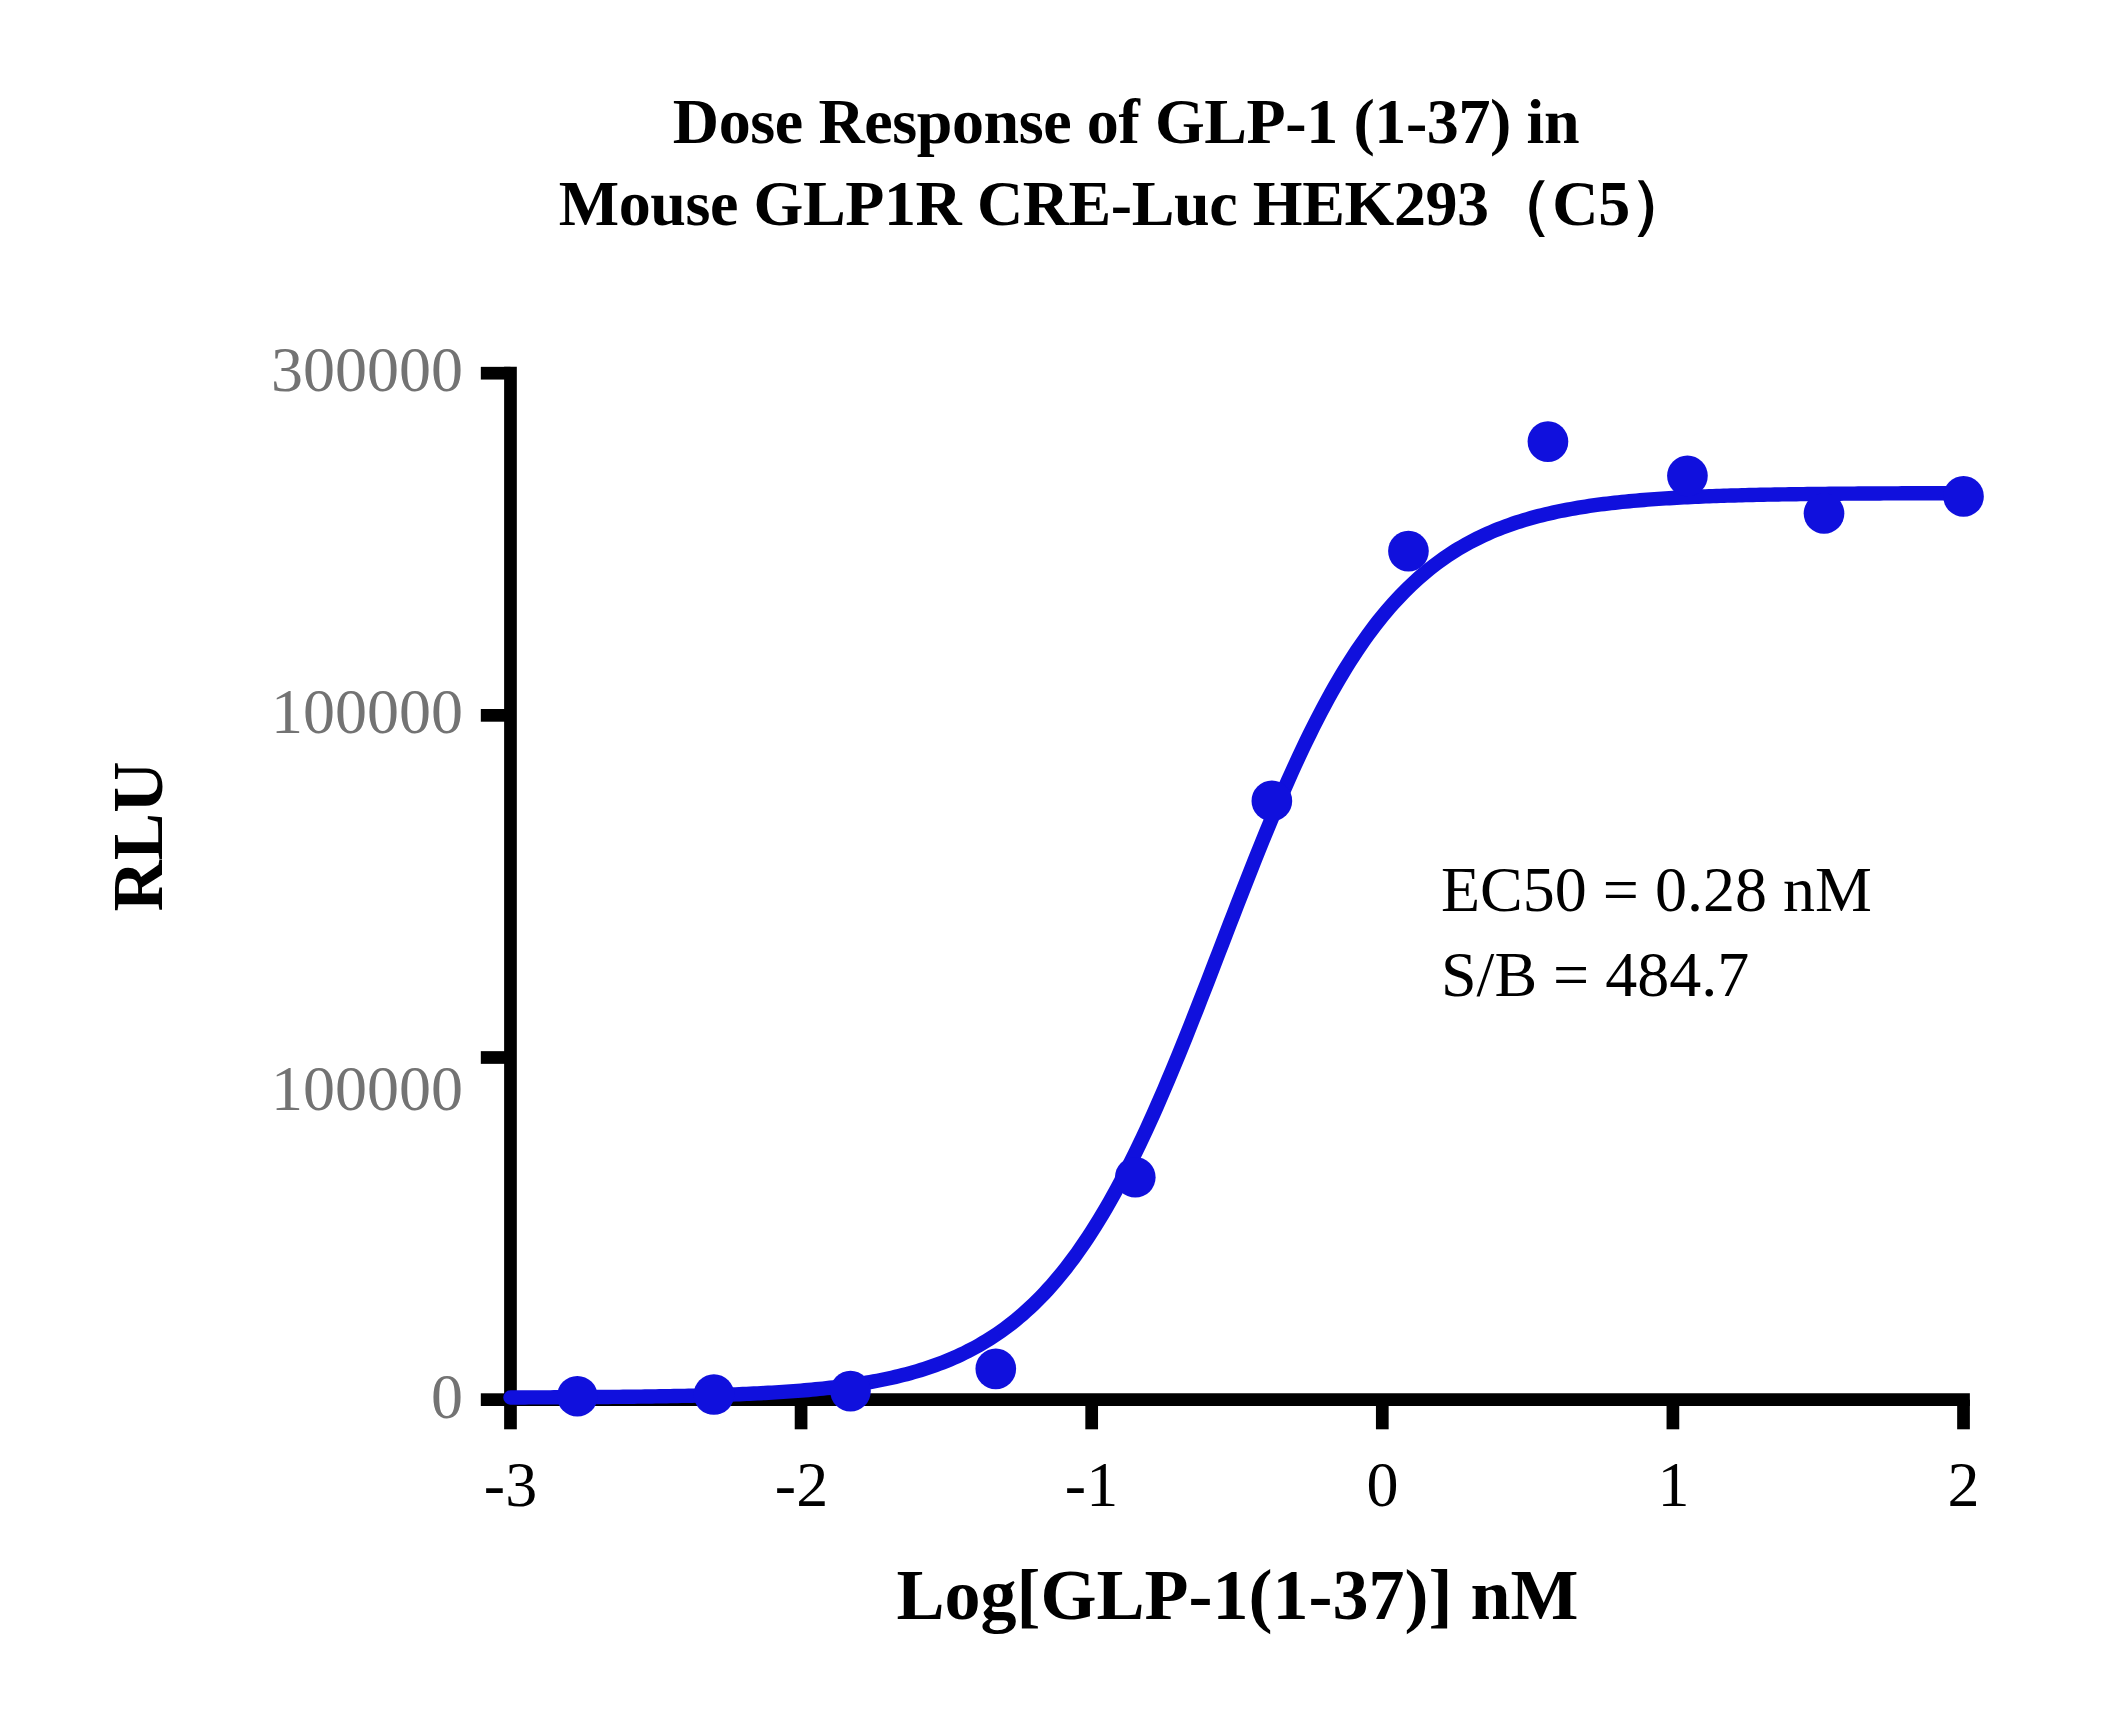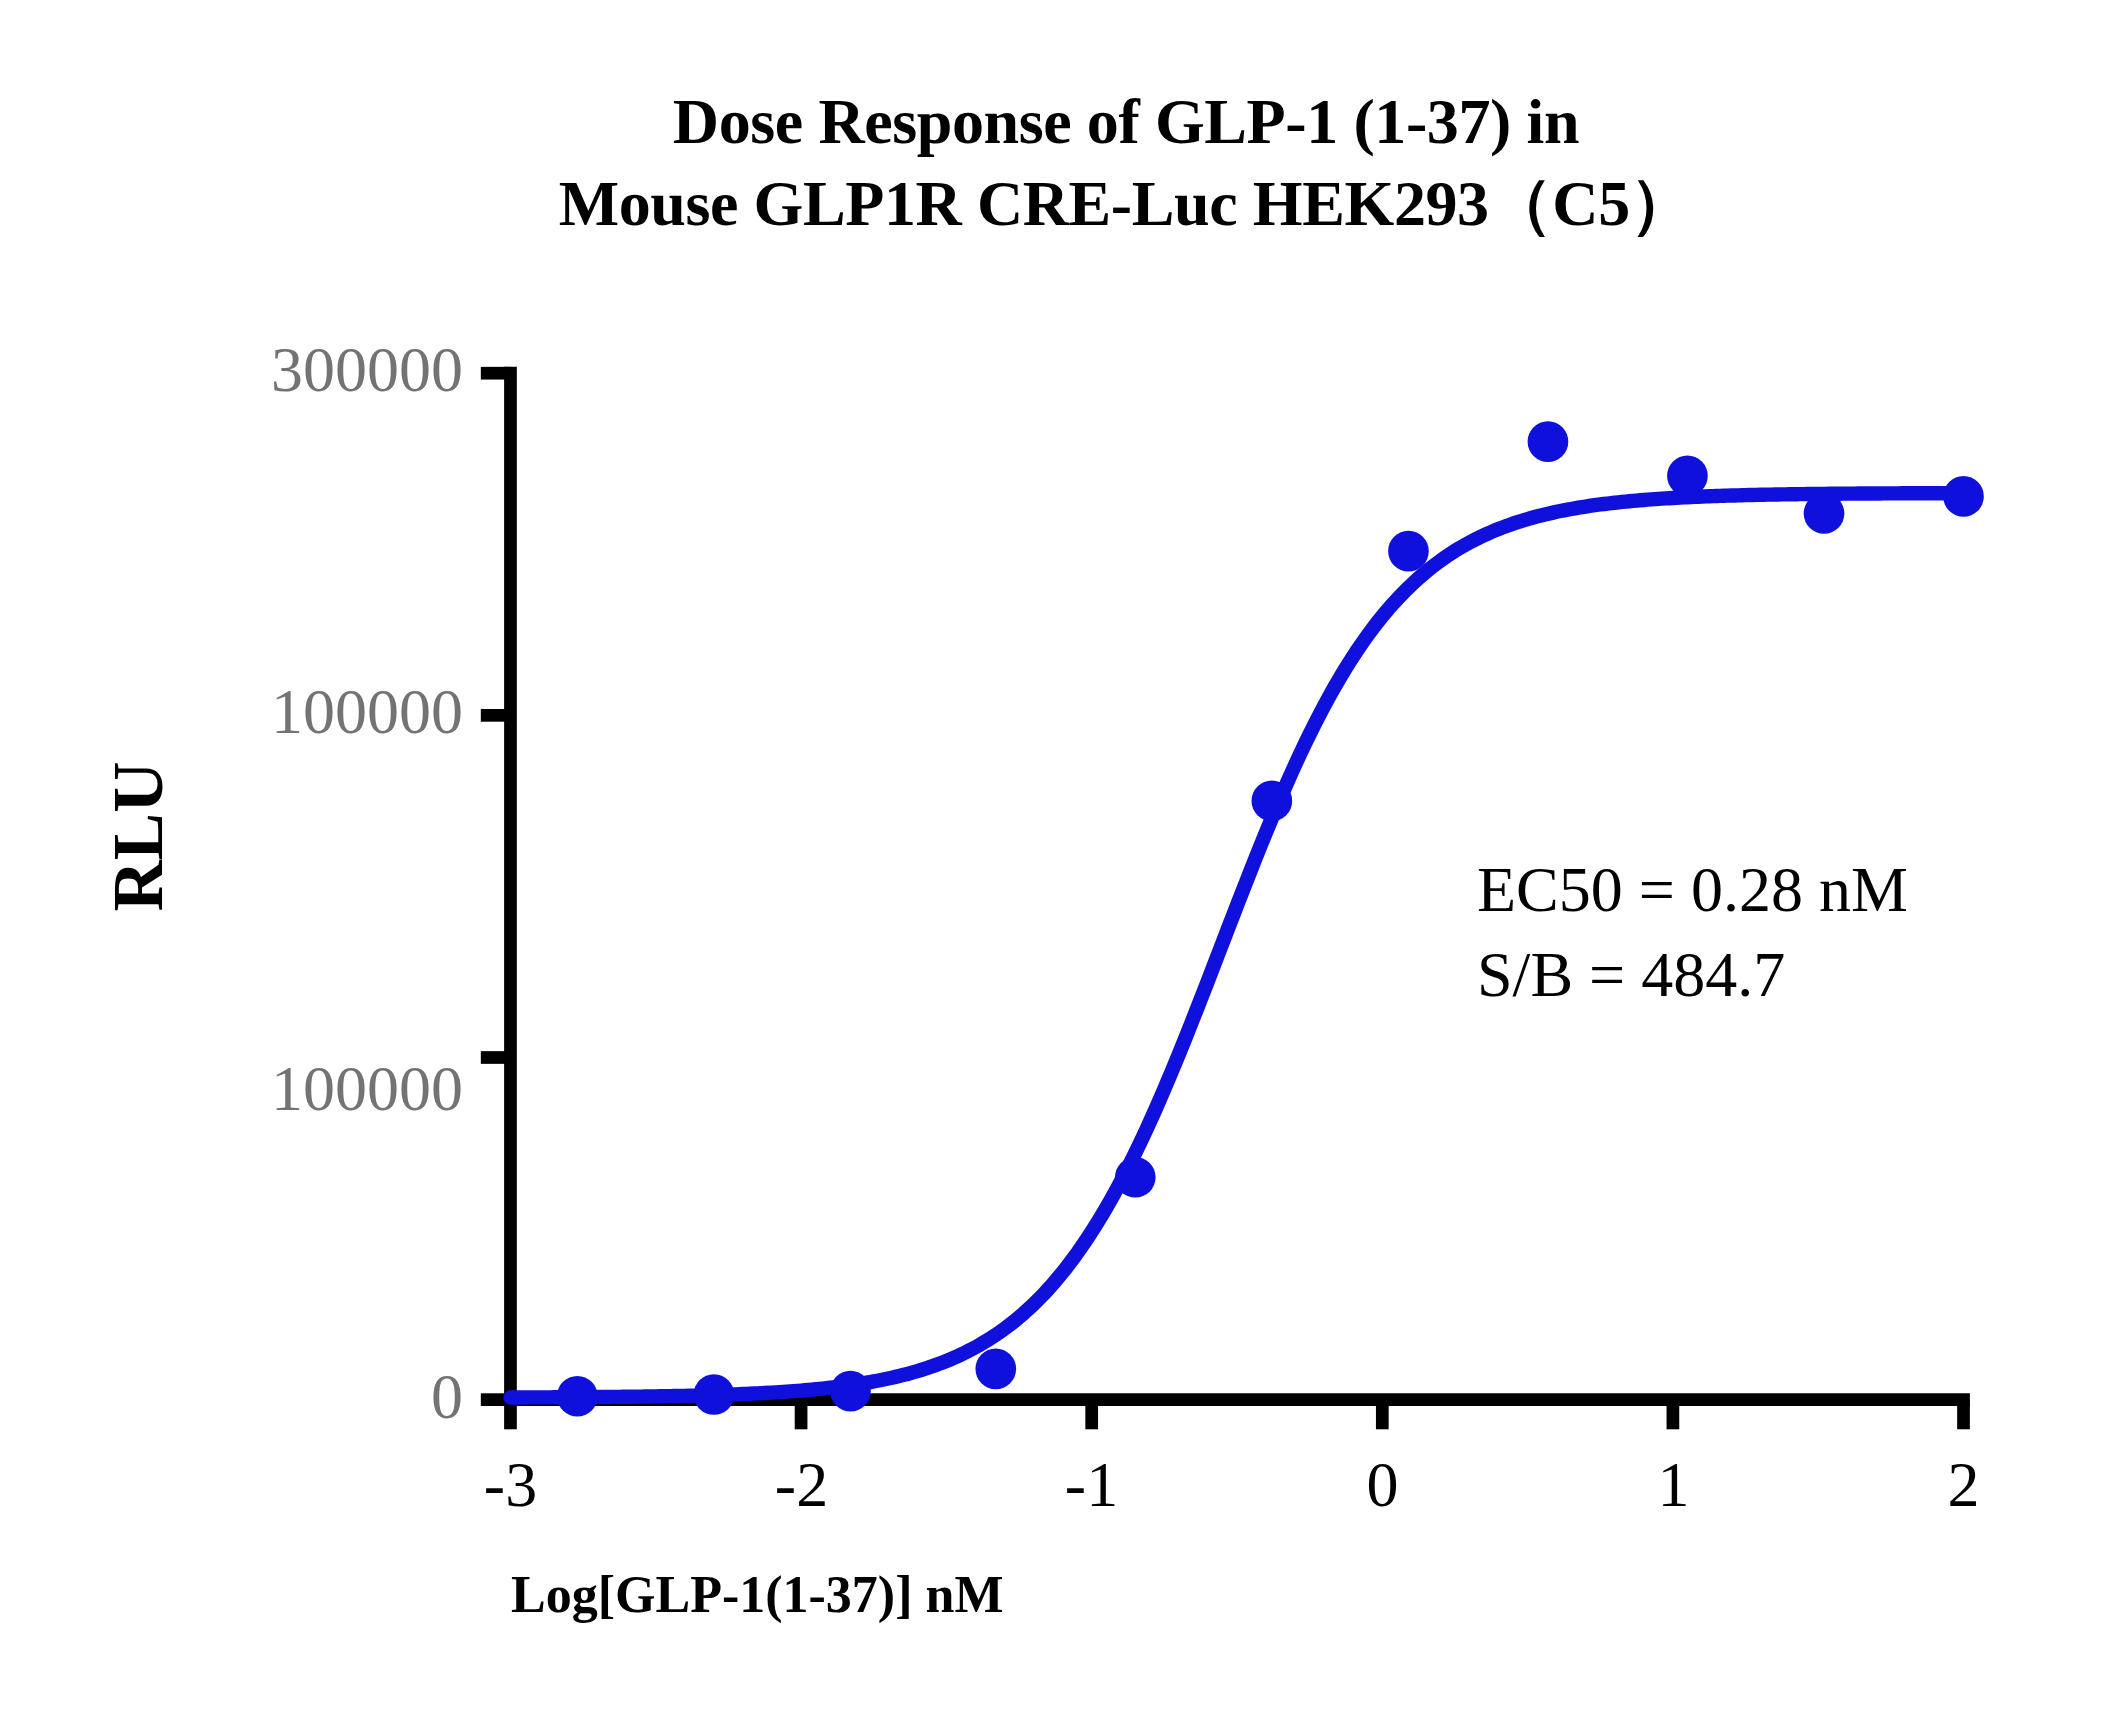--- a/index.html
+++ b/index.html
@@ -90,38 +90,39 @@
     transform: rotate(-90deg);
     transform-origin: 114px 36px;
     white-space: nowrap;
     color: #000000;
   }
   #x-axis-title {
     position: absolute;
     left: 511px;
     top: 1559px;
     width: 1453px;
+    text-align: center;
     font-weight: bold;
-    font-size: 52px;
+    font-size: 72px;
     line-height: 72px;
     white-space: nowrap;
     color: #000000;
   }
 
   
   #annotations {
     position: absolute;
     left: 1441px;
     top: 847px;
     font-size: 64px;
     line-height: 1.33;
     white-space: nowrap;
     color: #000000;
   }
-  #annotations .ann-line { display: block; margin-left: 36px; }
+  #annotations .ann-line { display: block; }
 </style>
 </head>
 <body>
 
 <div id="figure">
 
   <div id="chart-title">
     <span class="tline">Dose Response of GLP-1 (1-37) in</span>
     <span class="tline">Mouse GLP1R CRE-Luc HEK293（C5）</span>
   </div>

